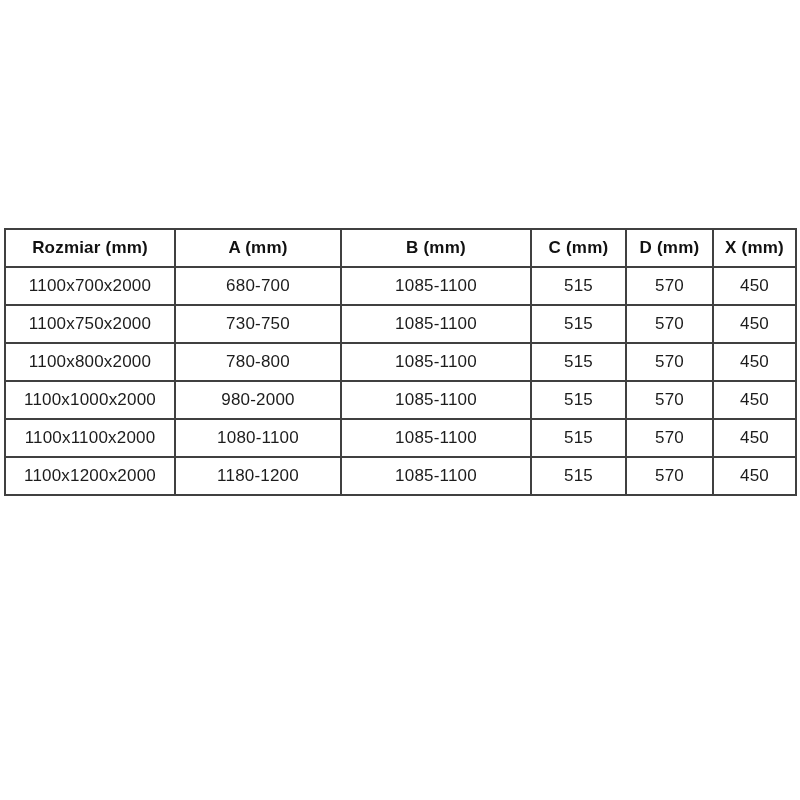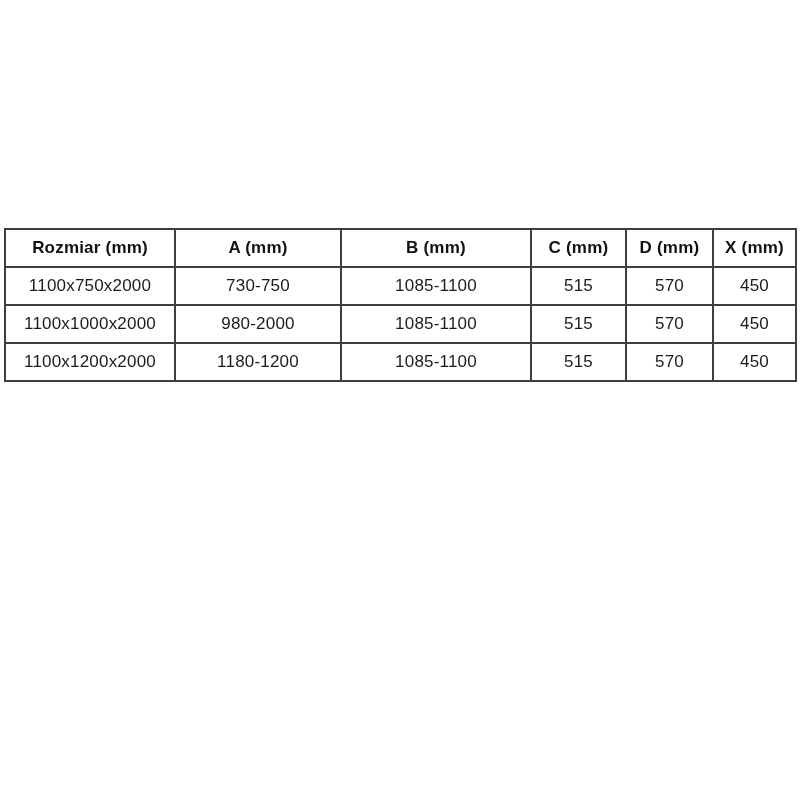--- a/index.html
+++ b/index.html
@@ -61,30 +61,54 @@
           <th>Rozmiar (mm)</th>
           <th>A (mm)</th>
           <th>B (mm)</th>
           <th>C (mm)</th>
           <th>D (mm)</th>
           <th>X (mm)</th>
         </tr>
     </thead>
     <tbody id="table-body">
         <tr>
+          <td>1100x700x2000</td>
+          <td>680-700</td>
+          <td>1085-1100</td>
+          <td>515</td>
+          <td>570</td>
+          <td>450</td>
+        </tr>
+        <tr>
           <td>1100x750x2000</td>
           <td>730-750</td>
           <td>1085-1100</td>
           <td>515</td>
           <td>570</td>
           <td>450</td>
         </tr>
         <tr>
+          <td>1100x800x2000</td>
+          <td>780-800</td>
+          <td>1085-1100</td>
+          <td>515</td>
+          <td>570</td>
+          <td>450</td>
+        </tr>
+        <tr>
           <td>1100x1000x2000</td>
           <td>980-2000</td>
+          <td>1085-1100</td>
+          <td>515</td>
+          <td>570</td>
+          <td>450</td>
+        </tr>
+        <tr>
+          <td>1100x1100x2000</td>
+          <td>1080-1100</td>
           <td>1085-1100</td>
           <td>515</td>
           <td>570</td>
           <td>450</td>
         </tr>
         <tr>
           <td>1100x1200x2000</td>
           <td>1180-1200</td>
           <td>1085-1100</td>
           <td>515</td>

